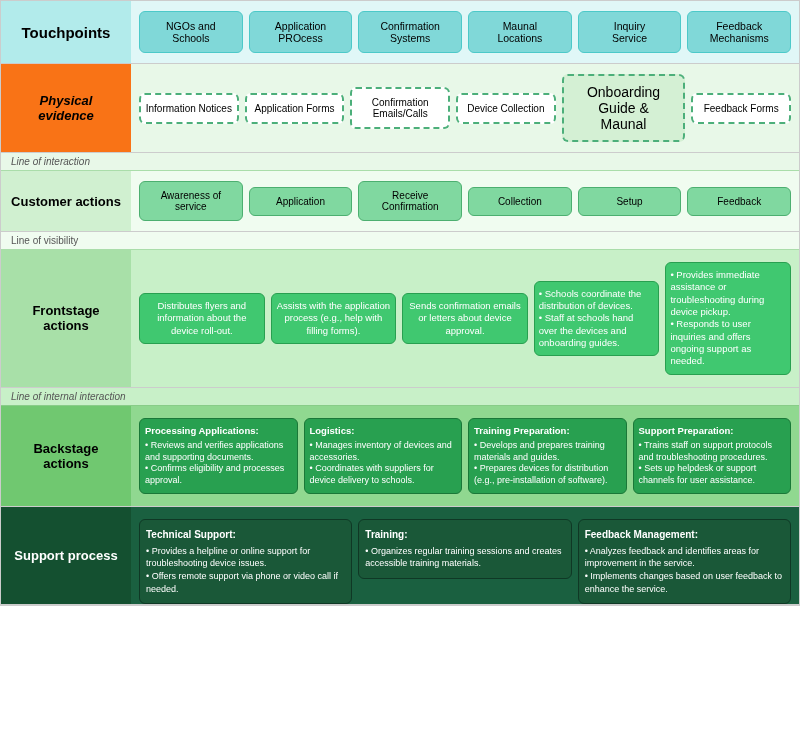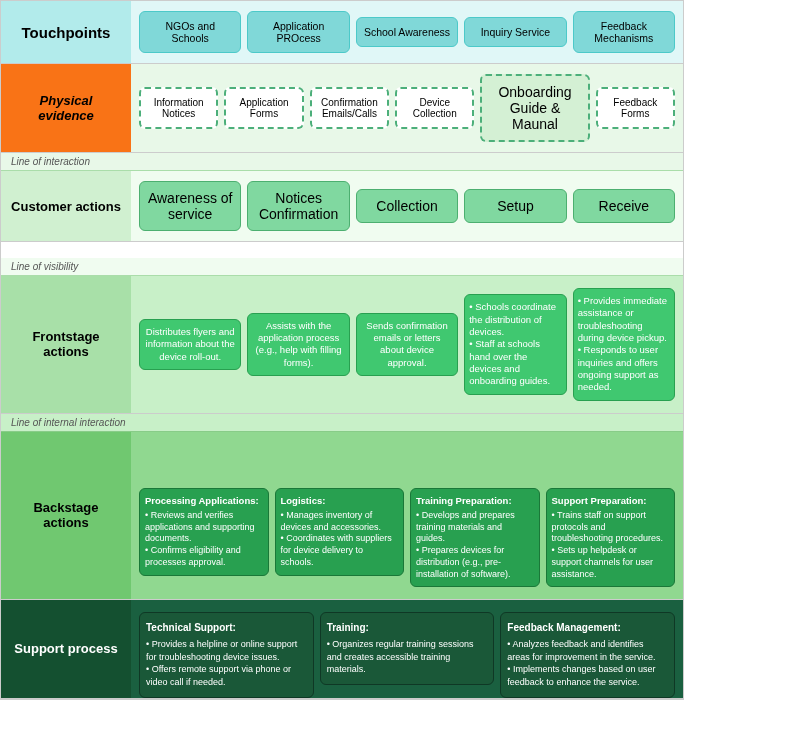--- a/index.html
+++ b/index.html
@@ -1,18 +1,18 @@
 <!DOCTYPE html>
 <html><head>
   <meta charset="utf-8">
   <style>
     * { box-sizing: border-box; margin: 0; padding: 0; }
     body { font-family: Arial, sans-serif; font-size: 11px; background: #fff; width: 800px; }
     
-    .diagram { width: 684px; border: 1px solid #ccc; }
+    .diagram { width: 800px; border: 1px solid #ccc; }
     
     
     .row { display: flex; align-items: stretch; border-bottom: 1px solid #ccc; }
     
     .row-label {
       width: 130px;
       min-width: 130px;
       display: flex;
       align-items: center;
       justify-content: center;
@@ -32,21 +32,21 @@
     }
     
     
     .row-touchpoints { background: #e0f7f7; }
     .row-touchpoints .row-label { background: #b2ebeb; font-size: 15px; }
     
     .tp-box {
       background: #80d8d8;
       border: 1px solid #4cc9c9;
       border-radius: 6px;
-      padding: 8px 6px;
+      padding: 8px 18px;
       text-align: center;
       flex: 1;
       font-size: 10.5px;
       font-weight: 500;
     }
     
     
     .row-physical { background: #e8f8e8; }
     .row-physical .row-label { background: #f97316; font-style: italic; }
     
@@ -74,33 +74,31 @@
     .row-customer { background: #f0fcf0; }
     .row-customer .row-label { background: #d0f0d0; }
     
     .ca-box {
       background: #80d8a0;
       border: 1px solid #4caf70;
       border-radius: 6px;
       padding: 8px 4px;
       text-align: center;
       flex: 1;
-      font-size: 14px;
+      font-size: 10px;
       font-weight: 500;
     }
     
     
     .line-row-vis {
       background: #f0fcf0;
       padding: 3px 10px;
       font-size: 10px;
       color: #555;
       border-bottom: 1px solid #aaddaa;
-      font-style: italic;
-      margin-top: 16px;
     }
     
     
     .row-frontstage { background: #c8f0c8; }
     .row-frontstage .row-label { background: #a8e0a8; }
     
     .fs-box {
       background: #40c870;
       border: 1px solid #28a050;
       border-radius: 6px;
@@ -181,21 +179,22 @@
 
 <div class="diagram">
 
   <div class="row row-touchpoints">
     <div class="row-label">
       <span>Touchpoints</span>
     </div>
     <div class="row-content">
       <div class="tp-box"><span>NGOs and Schools</span></div>
       <div class="tp-box"><span>Application PROcess</span></div>
-      <div class="tp-box"><span>School Awareness</span></div>
+      <div class="tp-box"><span>Confirmation Systems</span></div>
+      <div class="tp-box"><span>Maunal Locations</span></div>
       <div class="tp-box"><span>Inquiry Service</span></div>
       <div class="tp-box"><span>Feedback Mechanisms</span></div>
     </div>
   </div>
 
   <div class="row row-physical">
     <div class="row-label">
       <span>Physical evidence</span>
     </div>
     <div class="row-content">
@@ -211,24 +210,25 @@
   <div class="line-row">
     <span>Line of interaction</span>
   </div>
 
   <div class="row row-customer">
     <div class="row-label">
       <span>Customer actions</span>
     </div>
     <div class="row-content">
       <div class="ca-box"><span>Awareness of service</span></div>
-      <div class="ca-box"><span>Notices Confirmation</span></div>
+      <div class="ca-box"><span>Application</span></div>
+      <div class="ca-box"><span>Receive Confirmation</span></div>
       <div class="ca-box"><span>Collection</span></div>
       <div class="ca-box"><span>Setup</span></div>
-      <div class="ca-box"><span>Receive</span></div>
+      <div class="ca-box"><span>Feedback</span></div>
     </div>
   </div>
 
   <div class="line-row-vis">
     <span>Line of visibility</span>
   </div>
 
   <div class="row row-frontstage">
     <div class="row-label">
       <span>Frontstage actions</span>
@@ -245,21 +245,21 @@
   </div>
 
   <div class="line-row-int">
     <span>Line of internal interaction</span>
   </div>
 
   <div class="row row-backstage">
     <div class="row-label">
       <span>Backstage actions</span>
     </div>
-    <div class="row-content" style="align-items: flex-start; padding-top: 12px; padding-bottom: 12px; margin-top: 44px;">
+    <div class="row-content" style="align-items: flex-start; padding-top: 12px; padding-bottom: 12px;">
       <div class="bs-box">
         <div class="bs-title">Processing Applications:</div>
         <div style="white-space: pre-line;">• Reviews and verifies applications and supporting documents.
 • Confirms eligibility and processes approval.</div>
       </div>
       <div class="bs-box">
         <div class="bs-title">Logistics:</div>
         <div style="white-space: pre-line;">• Manages inventory of devices and accessories.
 • Coordinates with suppliers for device delivery to schools.</div>
       </div>

